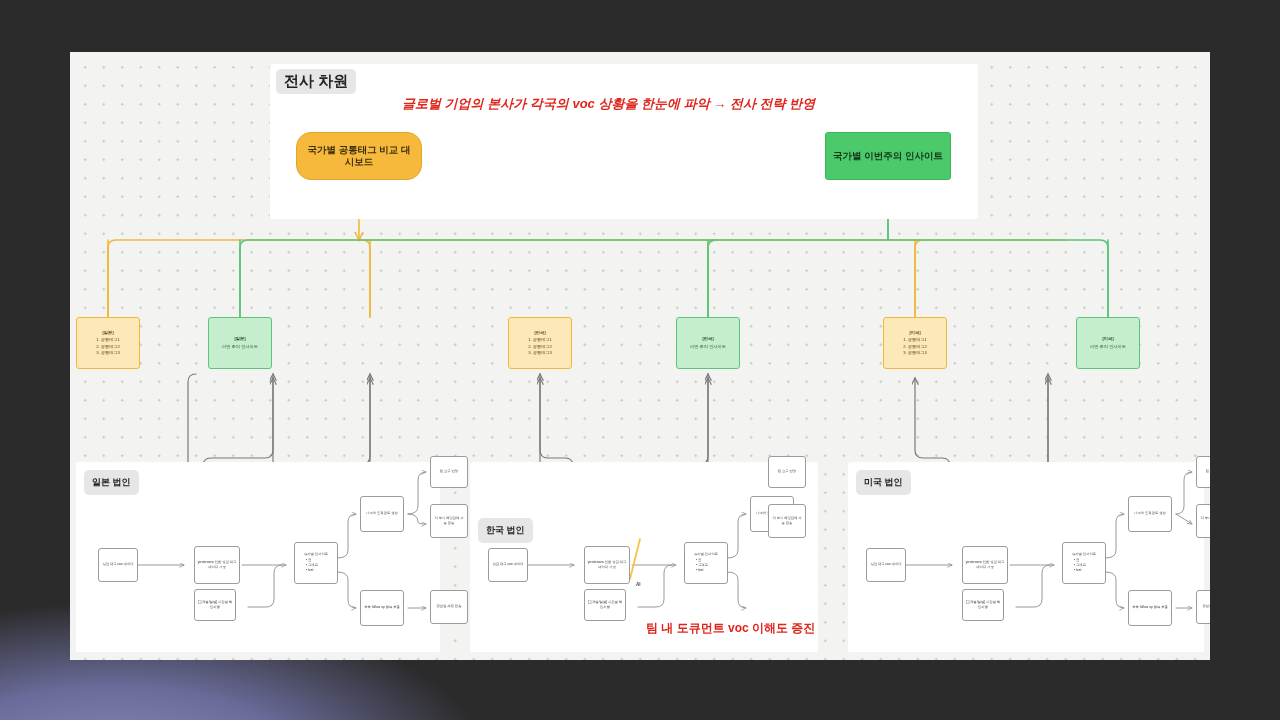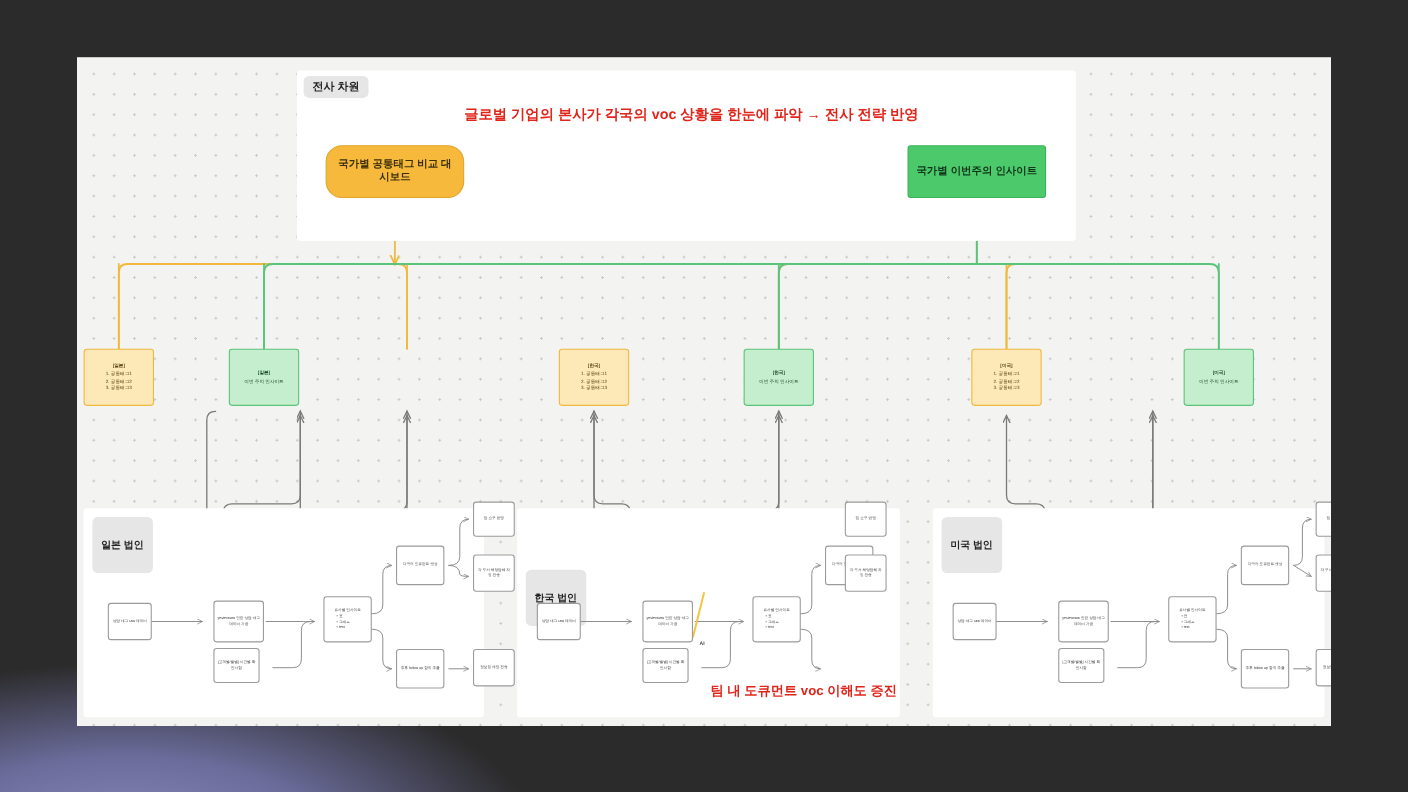--- a/index.html
+++ b/index.html
@@ -38,21 +38,21 @@
   .mid-node{width:64px;height:52px;font-size:4.2px;line-height:1.5;border-radius:3px;
             padding:0 3px;flex-direction:column;}
   .mid-orange{background:#fde9b8;border:1.2px solid #f0b93c;color:#5a4410;}
   .mid-green{background:#c4eecd;border:1.2px solid #5cc47a;color:#1d4a2a;}
   .mid-node .mn-head{font-weight:bold;margin-bottom:1px;}
   .mid-node ol{margin:0;padding:0;list-style:none;}
   .mid-node ol li{white-space:nowrap;}
   
   .local-panel{position:absolute;background:#fff;border-radius:3px;}
   .lp-title{position:absolute;background:#e6e6e6;border-radius:5px;color:#222;
-            font-weight:bold;font-size:9px;padding:19px 8px;white-space:nowrap;}
+            font-weight:bold;font-size:9px;padding:6px 8px;white-space:nowrap;}
   .sm-node{position:absolute;box-sizing:border-box;background:#fff;border:1px solid #9b9b9b;
            border-radius:3px;display:flex;flex-direction:column;align-items:center;
            justify-content:center;text-align:center;font-size:3.3px;line-height:1.6;
            color:#333;padding:0 2px;}
   .sm-node .bul{align-self:flex-start;margin-left:9px;}
   .red-note{position:absolute;color:#e0251b;font-weight:bold;white-space:nowrap;}
   .ai-label{position:absolute;font-size:4.6px;color:#444;font-weight:bold;}
   svg.wires{position:absolute;left:0;top:0;width:1140px;height:608px;pointer-events:none;}
 </style>
 </head>
@@ -155,22 +155,22 @@
 
       <path d="M600,560 L600,420 Q600,412 608,412 L630,412 Q638,412 638,404 L638,326" marker-end="url(#arrK)"></path>
 
       <path d="M880,560 L880,414 Q880,406 872,406 L853,406 Q845,406 845,398 L845,326" marker-end="url(#arrK)"></path>
 
       <path d="M978,560 L978,420 Q978,412 978,412 L978,404 L978,326" marker-end="url(#arrK)"></path>
     </g>
   </svg>
 
   <div class="hq-panel"></div>
-  <div class="tag-chip" style="left:206px;top:17px;font-size:10px;">전사 차원</div>
-  <div class="hq-title" style="left:352px;top:43px;font-size:13px;">글로벌 기업의 본사가 각국의 voc 상황을 한눈에 파악 → 전사 전략 반영</div>
+  <div class="tag-chip" style="left:206px;top:17px;font-size:15px;">전사 차원</div>
+  <div class="hq-title" style="left:332px;top:43px;font-size:13px;font-style:italic;">글로벌 기업의 본사가 각국의 voc 상황을 한눈에 파악 → 전사 전략 반영</div>
 
   <div class="node big-node orange-fill" style="left:226px;top:80px;border-radius:15px;">국가별 공통태그 비교 대시보드</div>
   <div class="node big-node green-fill" style="left:755px;top:80px;">국가별 이번주의 인사이트</div>
 
   <div class="node mid-node mid-orange" style="left:6px;top:265px;">
     <div class="mn-head">[일본]</div>
     <ol>
       <li>1. 공통태그1</li>
       <li>2. 공통태그2</li>
       <li>3. 공통태그3</li>

